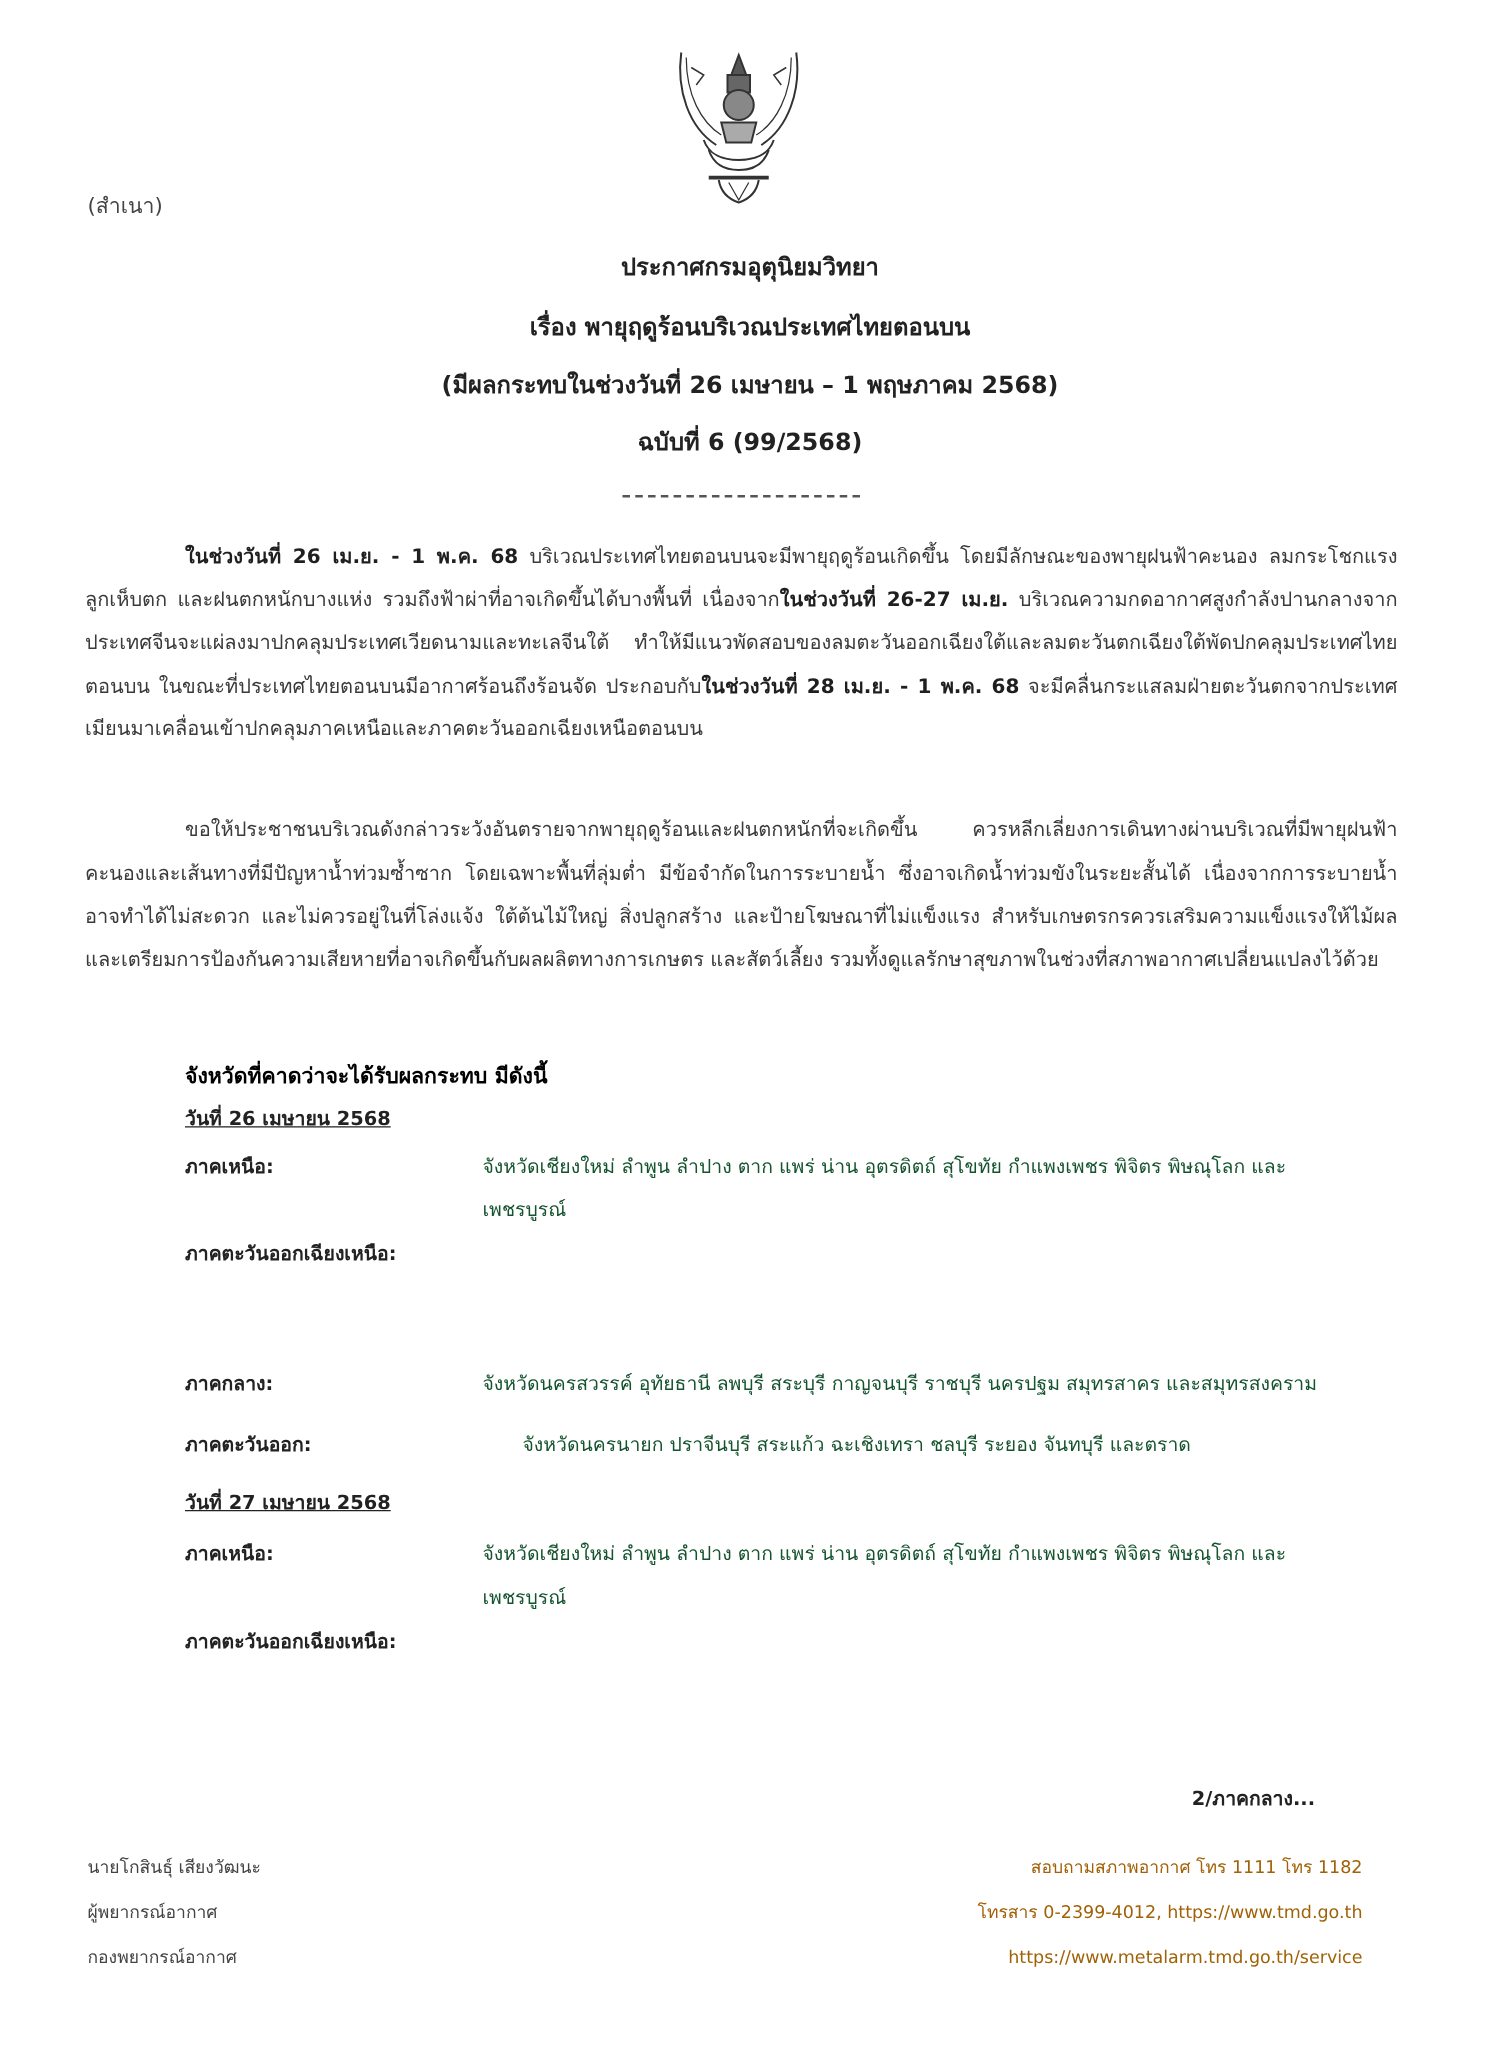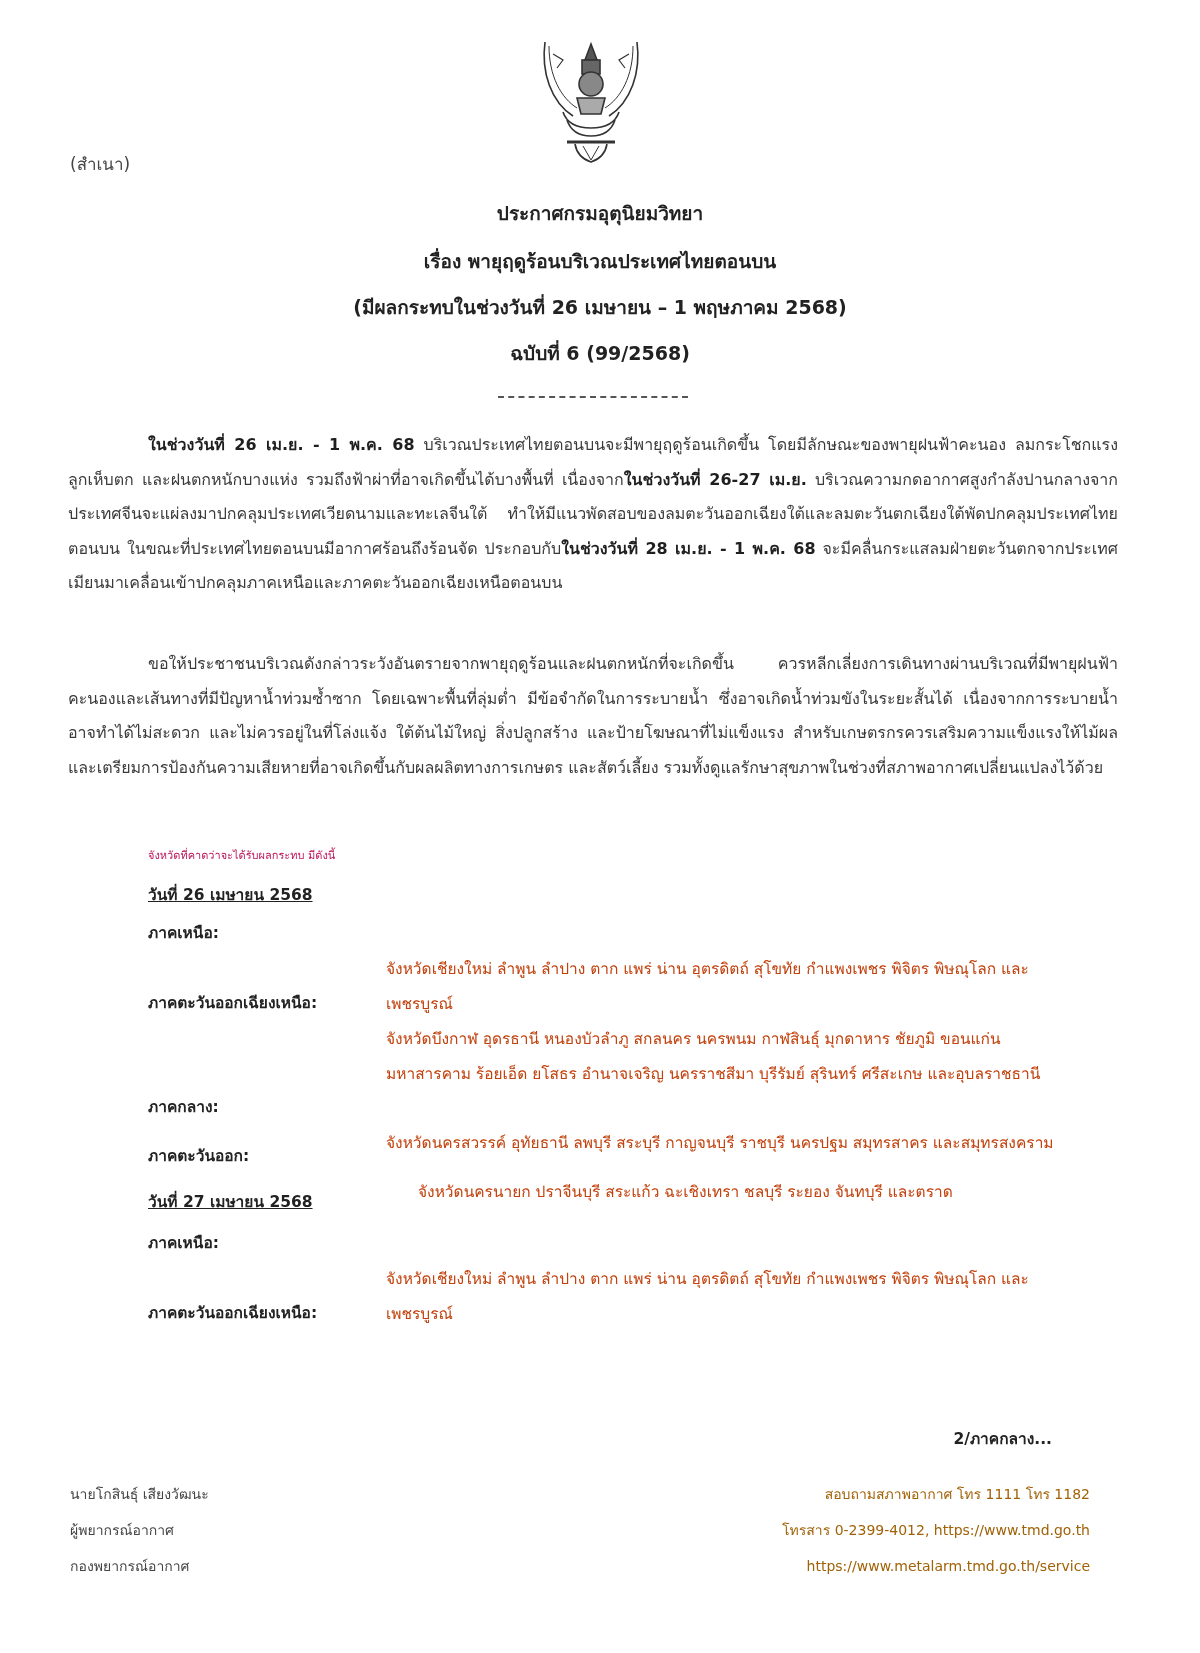--- a/index.html
+++ b/index.html
@@ -17,28 +17,28 @@
   .t3 { top: 292px; }
   .t4 { top: 338px; }
   .separator { left: 498px; top: 396px; width: 190px; border-top: 2px dashed #555; }
 
   .para { left: 68px; width: 1050px; font-size: 16px; line-height: 34.5px; color: #3a3a3a; text-align: justify; }
   .para b { color: #1f1f1f; }
   .indent { display: inline-block; width: 80px; }
   .p1 { top: 428px; }
   .p2 { top: 647px; }
 
-  .affected-heading { left: 148px; top: 846px; font-size: 11px; font-weight: normal; color: #be185d; }
+  .affected-heading { left: 148px; top: 846px; font-size: 17px; font-weight: bold; color: #000000; }
   .date-heading { left: 148px; font-size: 15.5px; font-weight: bold; text-decoration: underline; color: #222; }
   .d1 { top: 882px; }
   .d2 { top: 1189px; }
 
   .region-row { left: 148px; width: 940px; font-size: 15.5px; line-height: 35px; display: flex; }
   .region-label { width: 238px; flex: none; font-weight: bold; color: #222; }
-  .region-provinces { flex: 1; color: #c2410c; margin-top: 36px; }
+  .region-provinces { flex: 1; color: #14532d; }
 
   .next-page { right: 148px; top: 1426px; font-size: 15.5px; font-weight: bold; color: #222; }
 
   .footer-left { left: 70px; top: 1476px; font-size: 14px; line-height: 36px; color: #444; }
   .footer-right { right: 110px; top: 1476px; font-size: 14px; line-height: 36px; color: #a16207; text-align: right; }
 </style>
 </head>
 <body>
 
 <div class="abs emblem">
@@ -79,21 +79,20 @@
 
 <div class="abs affected-heading">จังหวัดที่คาดว่าจะได้รับผลกระทบ มีดังนี้</div>
 
 <div class="abs date-heading d1">วันที่ 26 เมษายน 2568</div>
 <div class="abs region-row" style="top:916px;">
   <div class="region-label">ภาคเหนือ:</div>
   <div class="region-provinces">จังหวัดเชียงใหม่ ลำพูน ลำปาง ตาก แพร่ น่าน อุตรดิตถ์ สุโขทัย กำแพงเพชร พิจิตร พิษณุโลก และเพชรบูรณ์</div>
 </div>
 <div class="abs region-row" style="top:986px;">
   <div class="region-label">ภาคตะวันออกเฉียงเหนือ:</div>
-  <div class="region-provinces">จังหวัดบึงกาฬ อุดรธานี หนองบัวลำภู สกลนคร นครพนม กาฬสินธุ์ มุกดาหาร ชัยภูมิ ขอนแก่น มหาสารคาม ร้อยเอ็ด ยโสธร อำนาจเจริญ นครราชสีมา บุรีรัมย์ สุรินทร์ ศรีสะเกษ และอุบลราชธานี</div>
 </div>
 <div class="abs region-row" style="top:1090px;">
   <div class="region-label">ภาคกลาง:</div>
   <div class="region-provinces">จังหวัดนครสวรรค์ อุทัยธานี ลพบุรี สระบุรี กาญจนบุรี ราชบุรี นครปฐม สมุทรสาคร และสมุทรสงคราม</div>
 </div>
 <div class="abs region-row" style="top:1139px;gap:32px;">
   <div class="region-label">ภาคตะวันออก:</div>
   <div class="region-provinces">จังหวัดนครนายก ปราจีนบุรี สระแก้ว ฉะเชิงเทรา ชลบุรี ระยอง จันทบุรี และตราด</div>
 </div>
 

